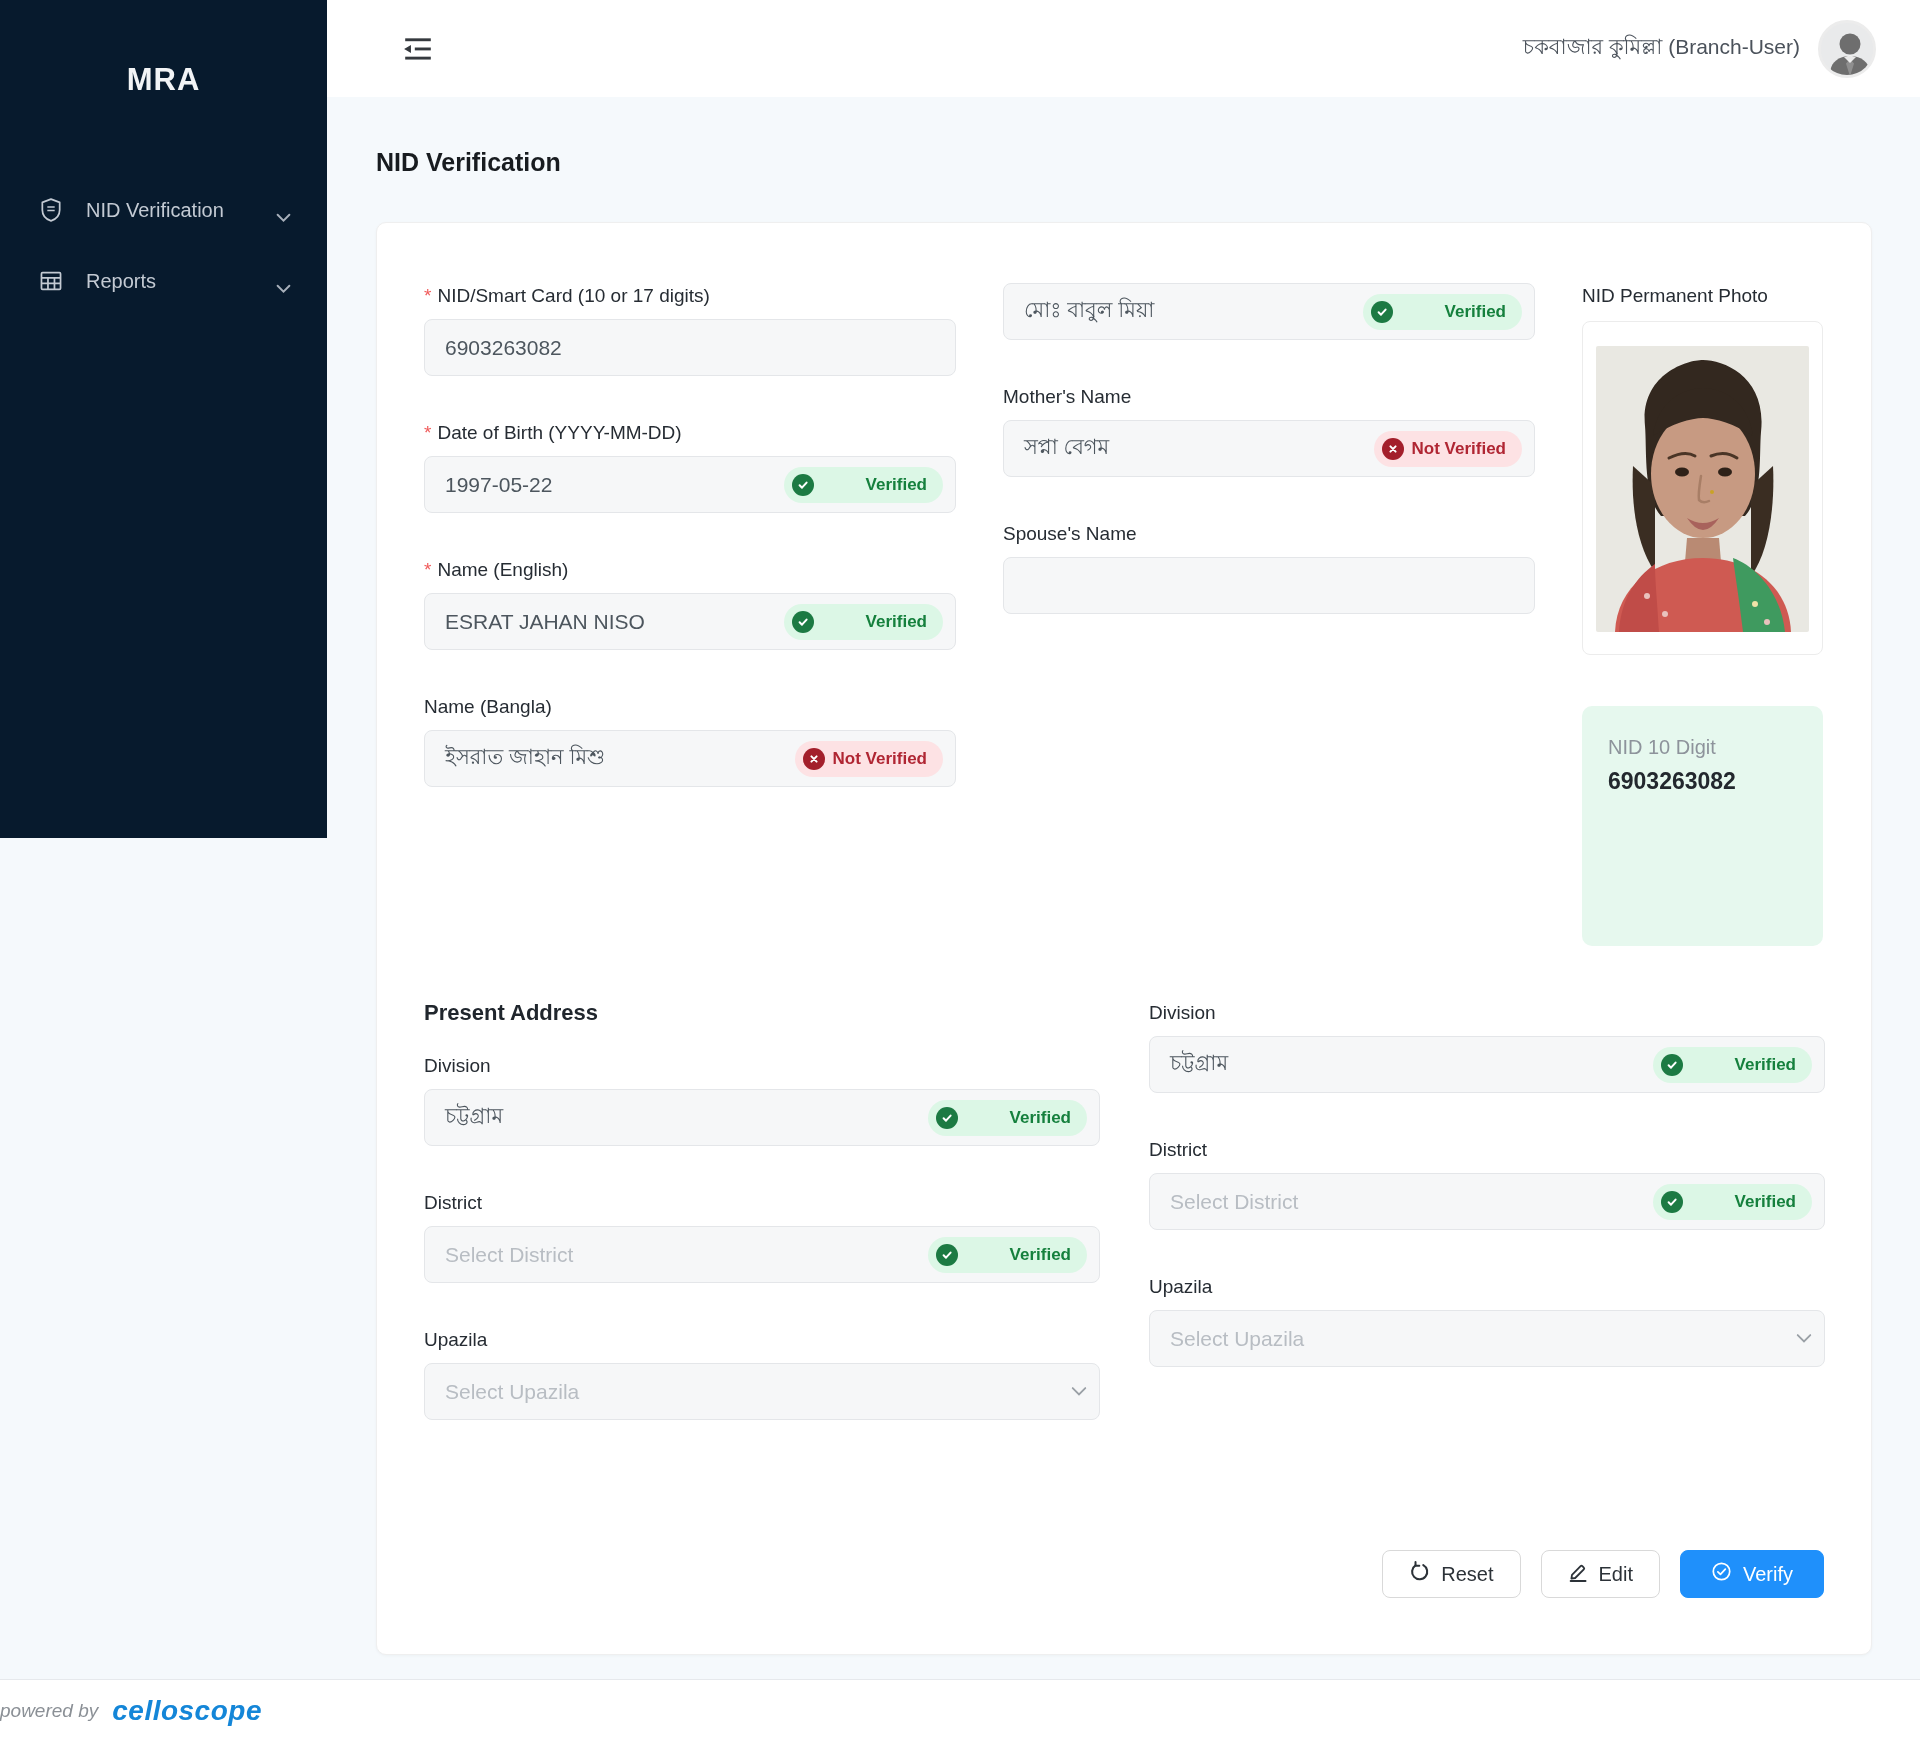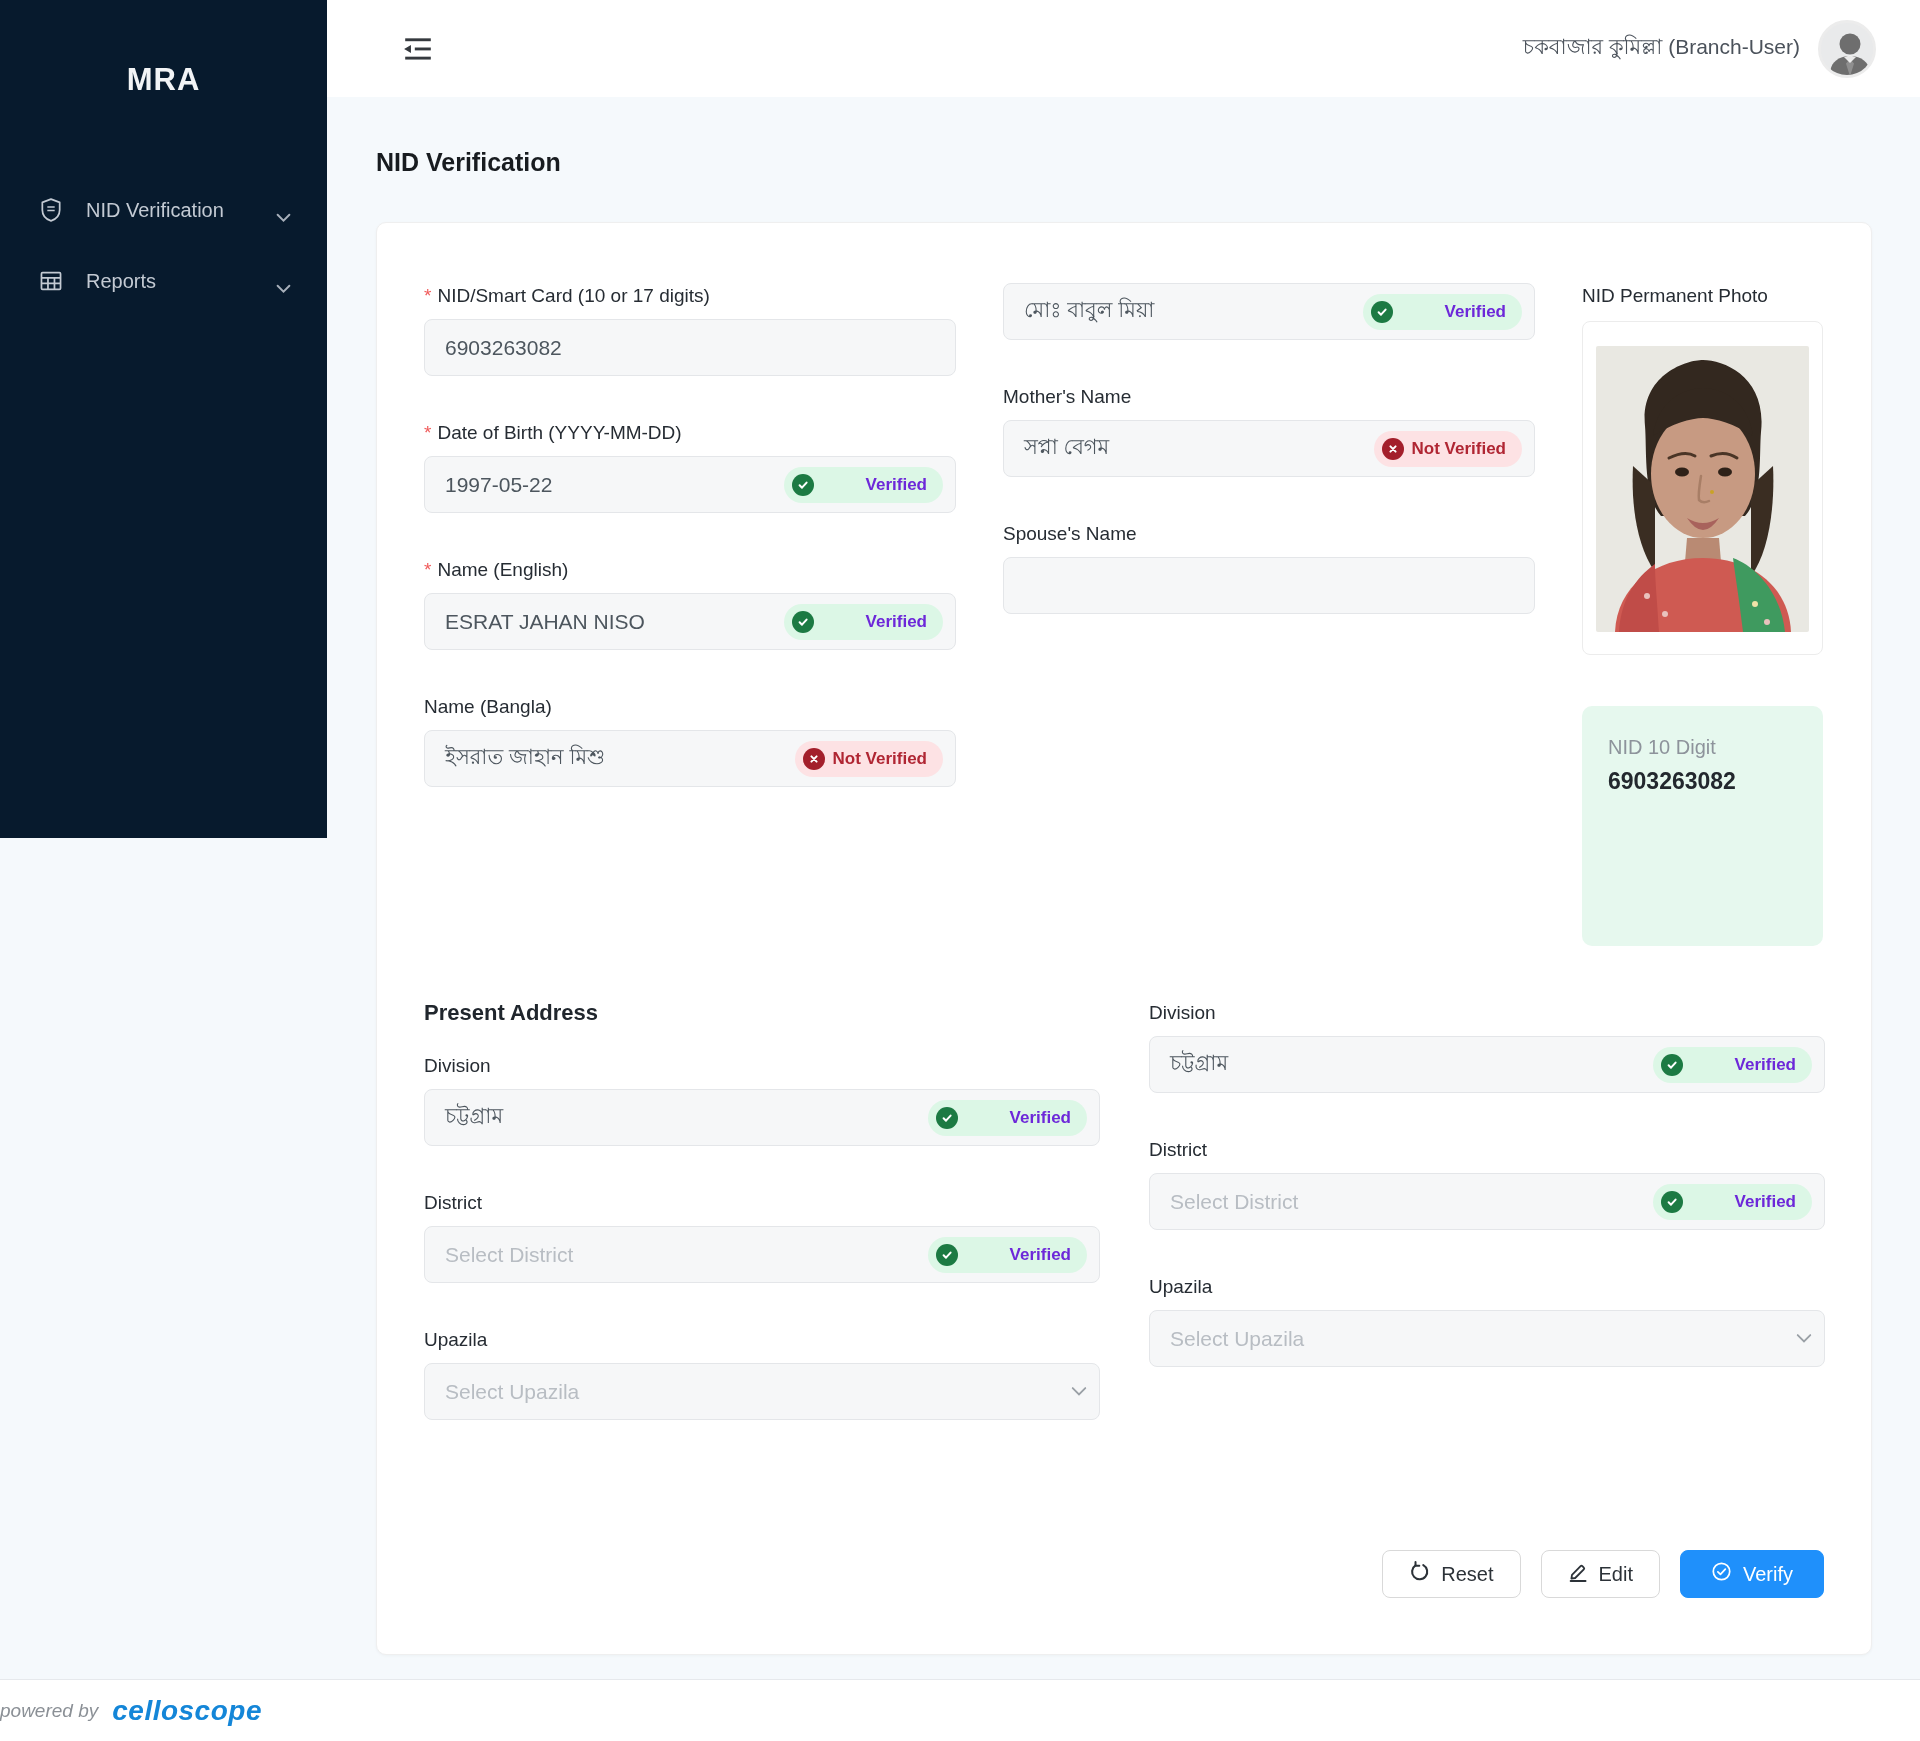--- a/index.html
+++ b/index.html
@@ -59,21 +59,21 @@
     font-size:21px; color:#4d565e;
   }
   .placeholder { color:#b8bdc3; }
   .badge {
     position:absolute; right:12px; top:50%; transform:translateY(-50%);
     display:inline-flex; align-items:center; height:36px;
     border-radius:18px; padding:0 16px 0 8px; font-size:17px; font-weight:700;
     white-space:nowrap;
   }
   .badge .dot { width:22px; height:22px; border-radius:50%; margin-right:8px; display:flex; align-items:center; justify-content:center; flex:none; }
-  .badge.ok  { background:#dcf7e6; color:#6d28d9;gap:44px; }
+  .badge.ok  { background:#dcf7e6; color:#15803d;gap:44px; }
   .badge.ok .dot { background:#1c7a43; }
   .badge.bad { background:#fde2e4; color:#b02633; }
   .badge.bad .dot { background:#a31f2b; }
 
   
   .photo-label { font-size:19px; color:#262c33; line-height:26px; margin-bottom:12px; }
   .photo-card {
     width:241px; height:334px; background:#fff; border:1px solid #ececec;
     border-radius:8px; padding:24px 13px; display:flex; justify-content:center;
   }

